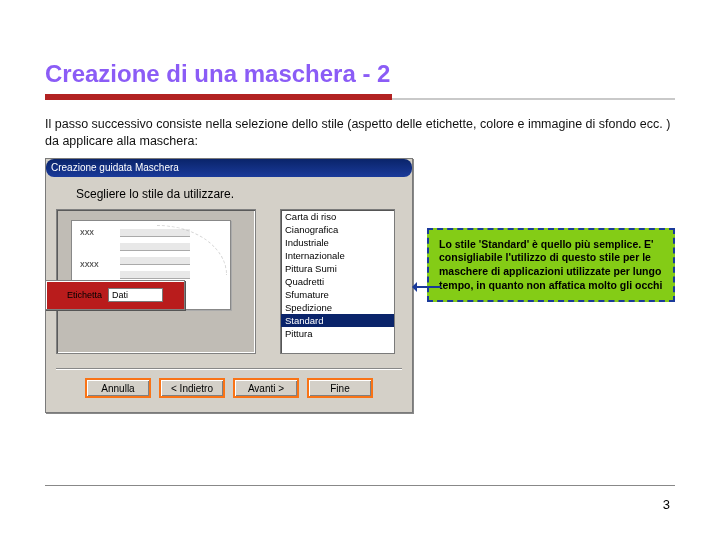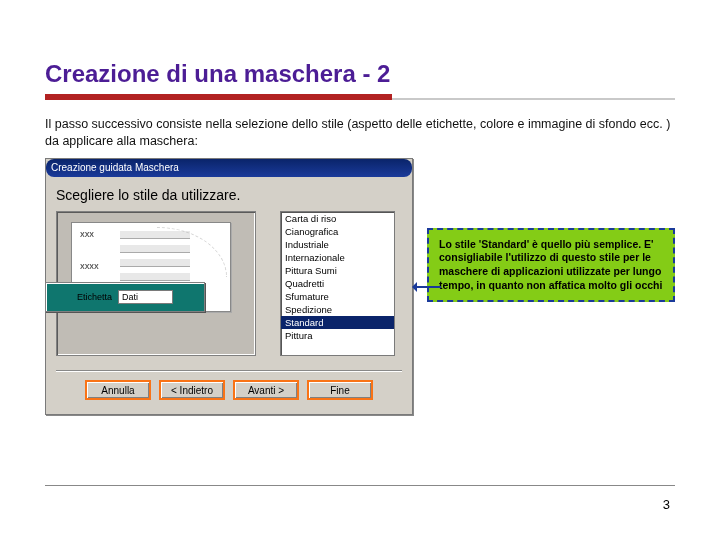--- a/index.html
+++ b/index.html
@@ -7,21 +7,21 @@
     width: 720px;
     height: 540px;
     background: #fff;
     font-family: Verdana, Arial, sans-serif;
     position: relative;
     padding: 60px 45px 40px 45px;
   }
   .title {
     font-size: 24px;
     font-weight: bold;
-    color: #4c1d95;
+    color: #8b5cf6;
     margin-bottom: 6px;
   }
   .title-rule {
     height: 6px;
     width: 100%;
     position: relative;
     margin-bottom: 16px;
   }
   .title-rule .red { position:absolute; left:0; top:0; width:55%; height:6px; background:#b22222; }
   .title-rule .gray { position:absolute; left:0; top:4px; width:100%; height:2px; background:#c9c9c9; }
@@ -39,21 +39,21 @@
     height: 18px;
     background: linear-gradient(#0a246a,#1a3a9a);
     color:#fff;
     display:flex;
     align-items:center;
     padding: 0 5px;
     font-size: 10px;
     border-radius: 8px;
   }
   .dlg-body { padding: 10px 10px 6px 10px; }
-  .dlg-prompt { font-size: 14px; color:#000; margin-bottom: 8px; }
+  .dlg-prompt { font-size: 12px; color:#000; margin-bottom: 8px; margin-left: 20px; }
   .dlg-panel {
     display:flex;
     gap:8px;
     align-items:flex-start;
   }
   .preview-area {
     width: 200px;
     height: 145px;
     background: #c0bcb5;
     border: 1px solid #808080;
@@ -86,22 +86,22 @@
     position:absolute;
     left:85px; top:4px; width:70px; height:50px;
     border:1px dashed #bbb;
     border-left:none; border-bottom:none;
     border-radius: 0 70px 0 0 / 0 50px 0 0;
     opacity:.6;
   }
   .popup {
     position:absolute;
     left:-12px; top:70px;
-    width:160px; height:30px;
-    background:#0f766e;
+    width:140px; height:30px;
+    background:#b91c1c;
     border:1px solid #808080;
     box-shadow: 1px 1px 0 #555, inset 1px 1px 0 #fff;
     display:flex;
     align-items:center;
     justify-content:center;
     gap:6px;
   }
   .popup-label { font-size:9px; color:#000; }
   .popup-input {
     width:55px; height:14px;

